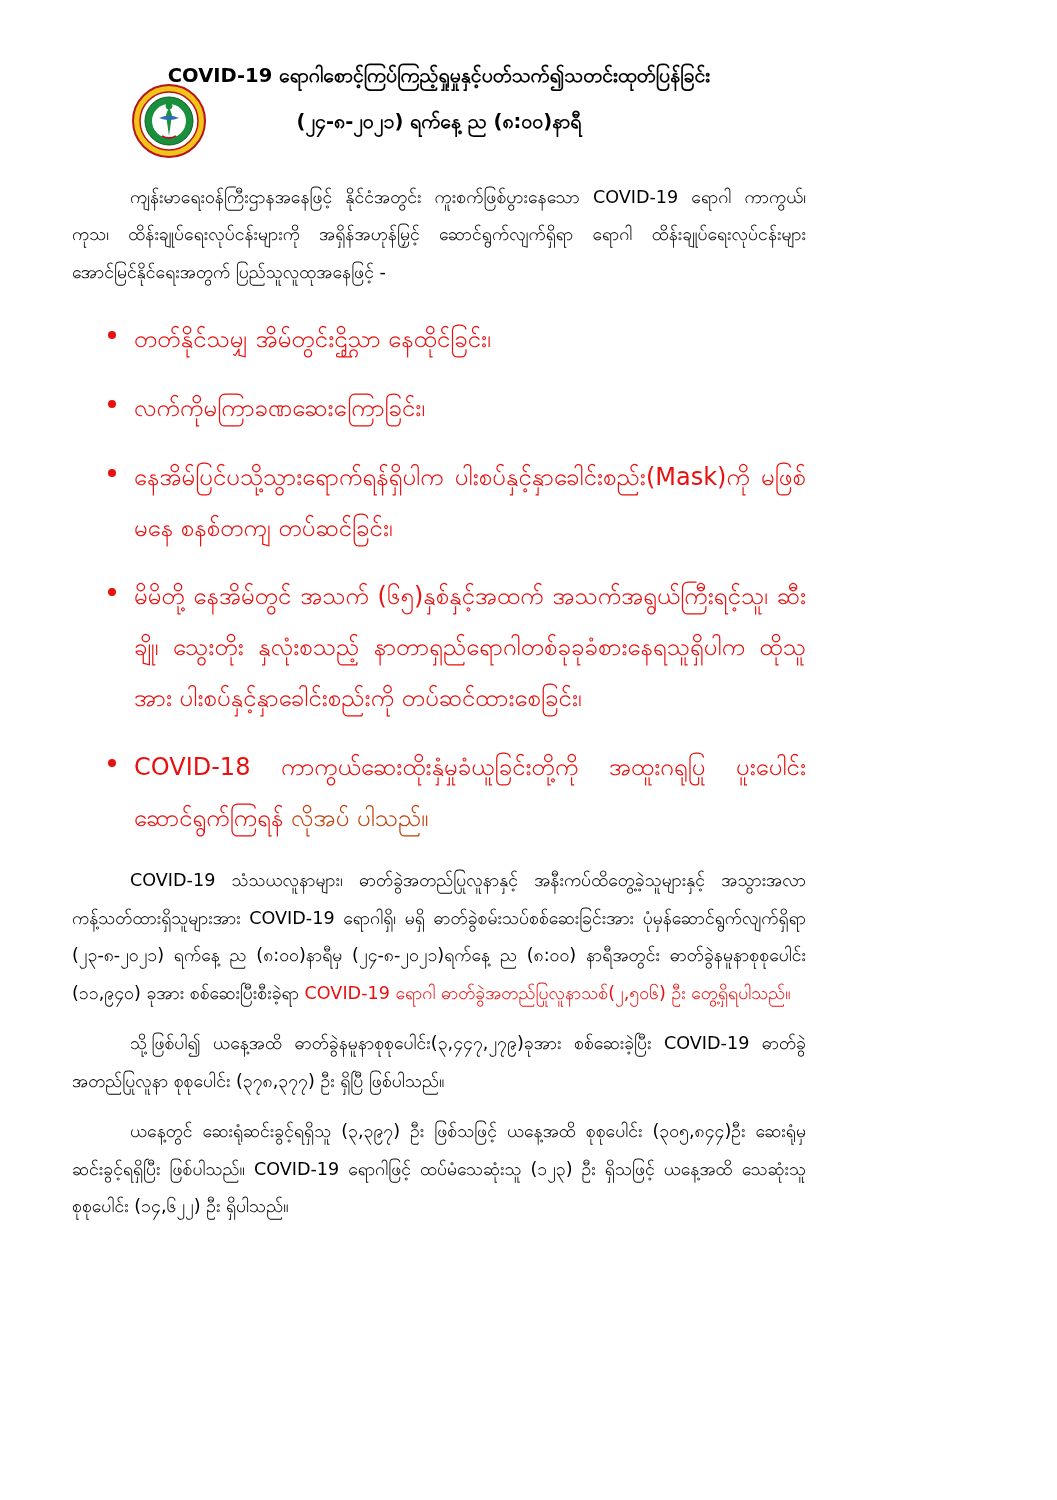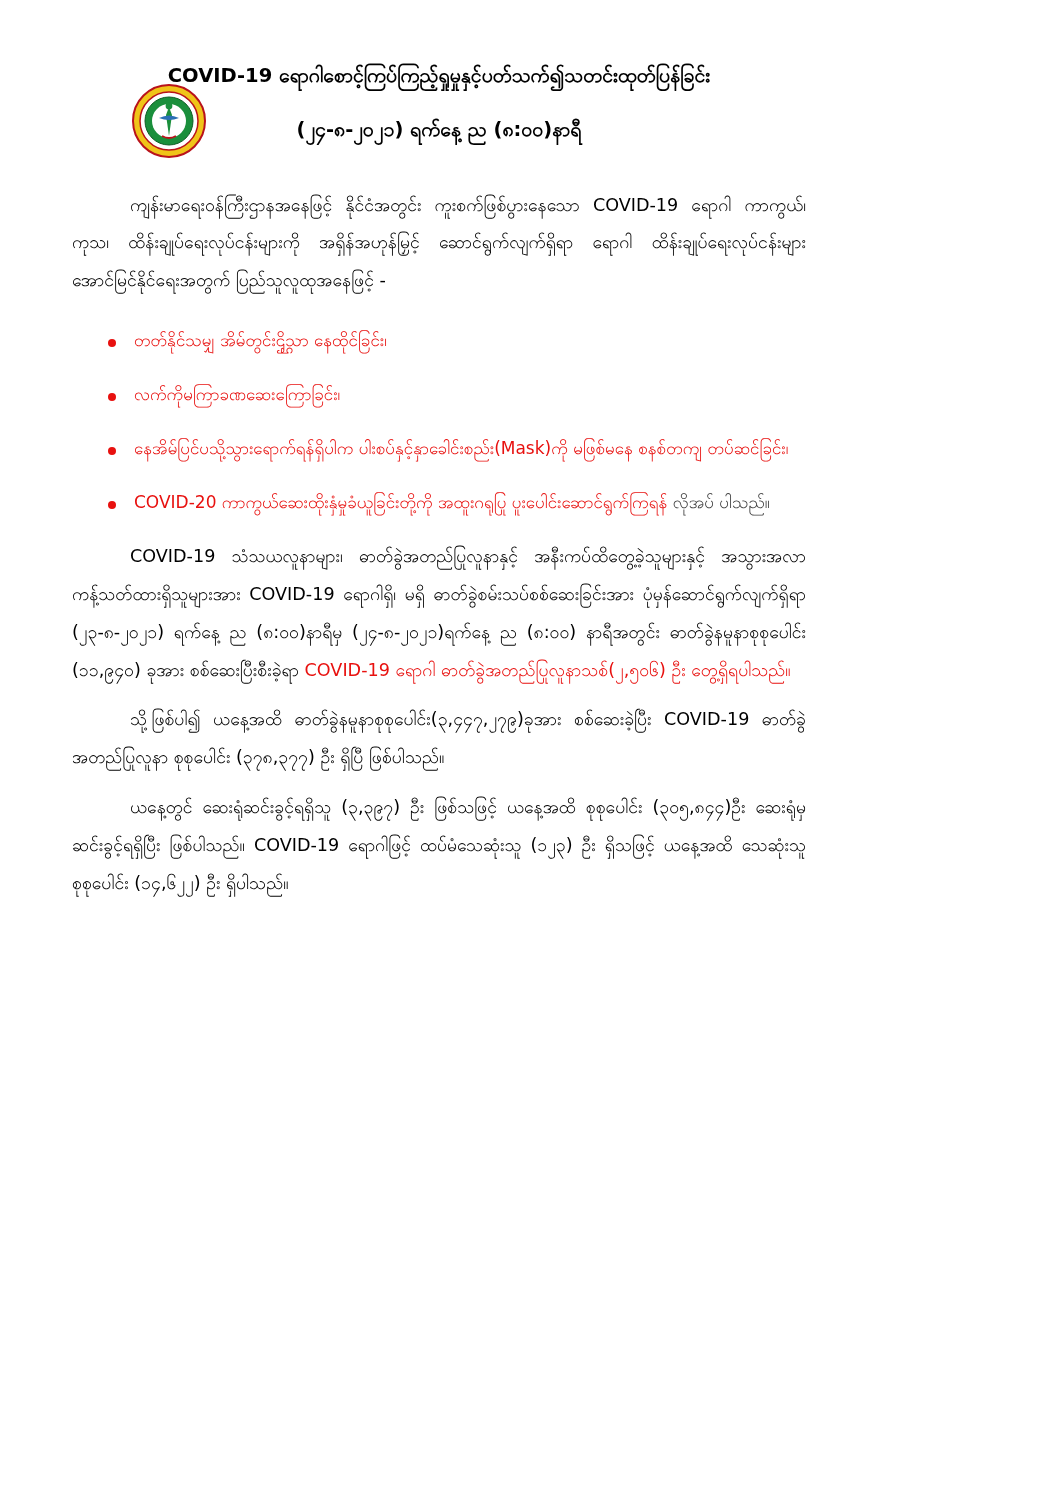--- a/index.html
+++ b/index.html
@@ -38,21 +38,21 @@
     font-family: "DejaVu Sans", sans-serif;
     font-weight: bold;
     font-size: 19.5px;
     line-height: 1.45;
     letter-spacing: 0px;
     color: #000;
     margin: 0 auto;
     max-width: 800px;
   }
   .title-line.second {
-    margin-top: 26px;
+    margin-top: 18px;
   }
 
   
   .para {
     font-family: "DejaVu Sans", sans-serif;
     font-size: 17.6px;
     line-height: 2.15;
     text-align: justify;
     text-justify: inter-word;
     color: #000;
@@ -73,37 +73,37 @@
   ul.bullets {
     list-style: none;
     margin: 22px 0 0 0;
     padding: 0;
   }
   ul.bullets li {
     position: relative;
     padding-left: 62px;
     margin-bottom: 18px;
     font-family: "DejaVu Sans", sans-serif;
-    font-size: 17px;
+    font-size: 24px;
     line-height: 2.12;
     color: #e8110f;
     text-align: justify;
   }
   ul.bullets li::before {
     content: "";
     position: absolute;
     left: 36px;
     top: 17px;
     width: 8px;
     height: 8px;
     background: #e8110f;
     border-radius: 50%;
   }
   ul.bullets li .black-tail {
-    color: #404040;
+    color: #c2410c;
   }
   ul.bullets li.last {
     margin-bottom: 0;
   }
 
   .red { color: #e8110f; }
   .blk { color: #000; }
 
   .content-block { margin-top: 42px; }
 </style>
@@ -132,21 +132,22 @@
   </div>
 
   <div class="content-block">
 
     <p class="para first">ကျန်းမာရေးဝန်ကြီးဌာနအနေဖြင့်  နိုင်ငံအတွင်း  ကူးစက်ဖြစ်ပွားနေသော  COVID-19 ရောဂါ ကာကွယ်၊ ကုသ၊ ထိန်းချုပ်ရေးလုပ်ငန်းများကို  အရှိန်အဟုန်မြှင့်  ဆောင်ရွက်လျက်ရှိရာ  ရောဂါ ထိန်းချုပ်ရေးလုပ်ငန်းများ အောင်မြင်နိုင်ရေးအတွက် ပြည်သူလူထုအနေဖြင့် -</p>
 
     <ul class="bullets">
       <li><span>တတ်နိုင်သမျှ အိမ်တွင်းဌ္ဌိသာ နေထိုင်ခြင်း၊</span></li>
       <li><span>လက်ကိုမကြာခဏဆေးကြောခြင်း၊</span></li>
       <li><span>နေအိမ်ပြင်ပသို့သွားရောက်ရန်ရှိပါက ပါးစပ်နှင့်နှာခေါင်းစည်း(Mask)ကို မဖြစ်မနေ စနစ်တကျ တပ်ဆင်ခြင်း၊</span></li>
-      <li class="last"><span>COVID-20 ကာကွယ်ဆေးထိုးနှံမှုခံယူခြင်းတို့ကို အထူးဂရုပြု ပူးပေါင်းဆောင်ရွက်ကြရန် </span><span class="black-tail">လိုအပ် ပါသည်။</span></li>
+      <li><span>မိမိတို့ နေအိမ်တွင် အသက် (၆၅)နှစ်နှင့်အထက်  အသက်အရွယ်ကြီးရင့်သူ၊ ဆီးချို၊ သွေးတိုး နှလုံးစသည့် နာတာရှည်ရောဂါတစ်ခုခုခံစားနေရသူရှိပါက ထိုသူအား ပါးစပ်နှင့်နှာခေါင်းစည်းကို တပ်ဆင်ထားစေခြင်း၊</span></li>
+      <li class="last"><span>COVID-18 ကာကွယ်ဆေးထိုးနှံမှုခံယူခြင်းတို့ကို အထူးဂရုပြု ပူးပေါင်းဆောင်ရွက်ကြရန် </span><span class="black-tail">လိုအပ် ပါသည်။</span></li>
     </ul>
 
     <div class="spacer-18"></div>
 
     <p class="para indent"><span class="blk">COVID-19  သံသယလူနာများ၊  ဓာတ်ခွဲအတည်ပြုလူနာနှင့်  အနီးကပ်ထိတွေ့ခဲ့သူများနှင့် အသွားအလာကန့်သတ်ထားရှိသူများအား COVID-19 ရောဂါရှိ၊ မရှိ ဓာတ်ခွဲစမ်းသပ်စစ်ဆေးခြင်းအား ပုံမှန်ဆောင်ရွက်လျက်ရှိရာ (၂၃-၈-၂၀၂၁) ရက်နေ့ ည (၈:၀၀)နာရီမှ (၂၄-၈-၂၀၂၁)ရက်နေ့ ည (၈:၀၀) နာရီအတွင်း ဓာတ်ခွဲနမူနာစုစုပေါင်း (၁၁,၉၄၀) ခုအား စစ်ဆေးပြီးစီးခဲ့ရာ </span><span class="red">COVID-19 ရောဂါ ဓာတ်ခွဲအတည်ပြုလူနာသစ်(၂,၅၀၆) ဦး တွေ့ရှိရပါသည်။</span></p>
 
     <div class="spacer-12"></div>
 
     <p class="para indent">သို့ဖြစ်ပါ၍ ယနေ့အထိ ဓာတ်ခွဲနမူနာစုစုပေါင်း(၃,၄၄၇,၂၇၉)ခုအား စစ်ဆေးခဲ့ပြီး COVID-19 ဓာတ်ခွဲအတည်ပြုလူနာ စုစုပေါင်း (၃၇၈,၃၇၇) ဦး ရှိပြီ ဖြစ်ပါသည်။</p>
 

